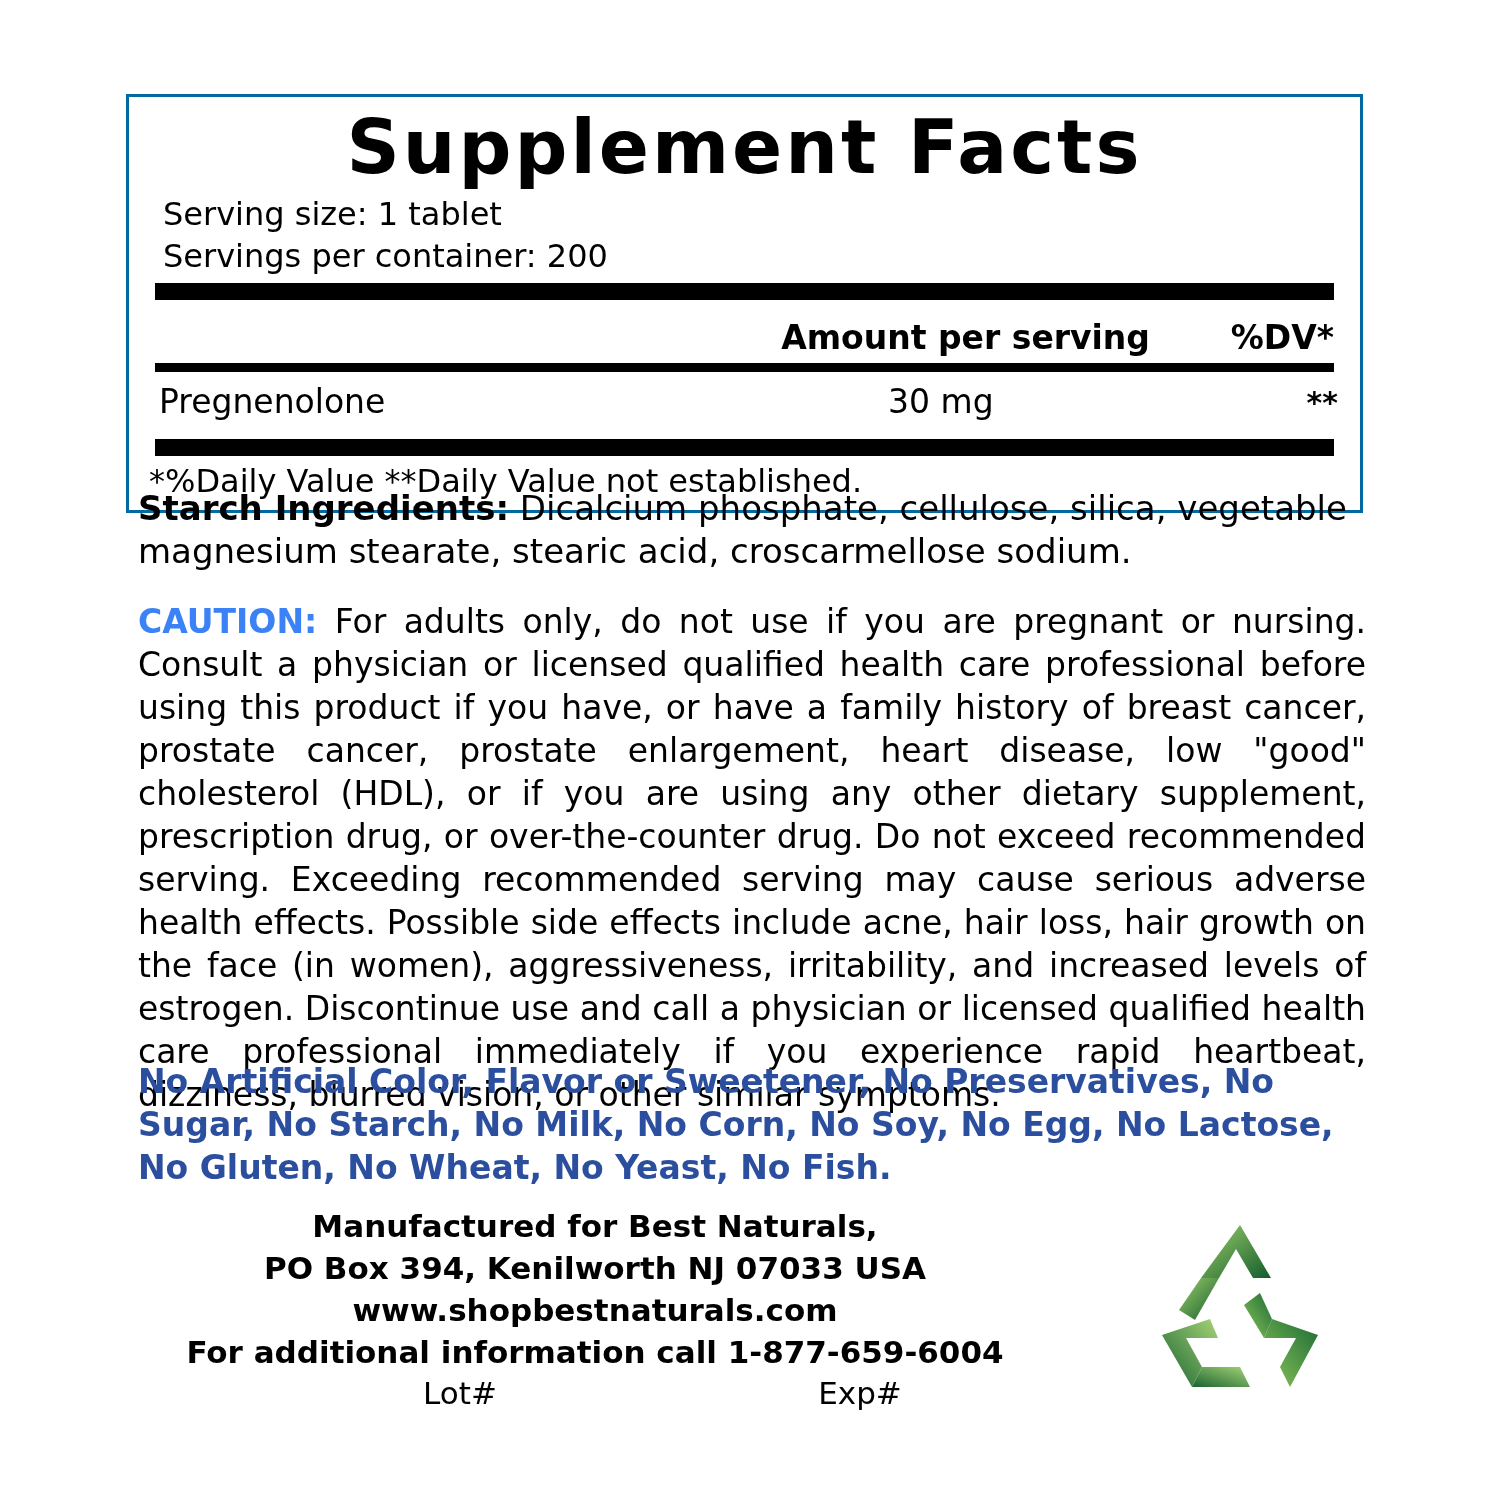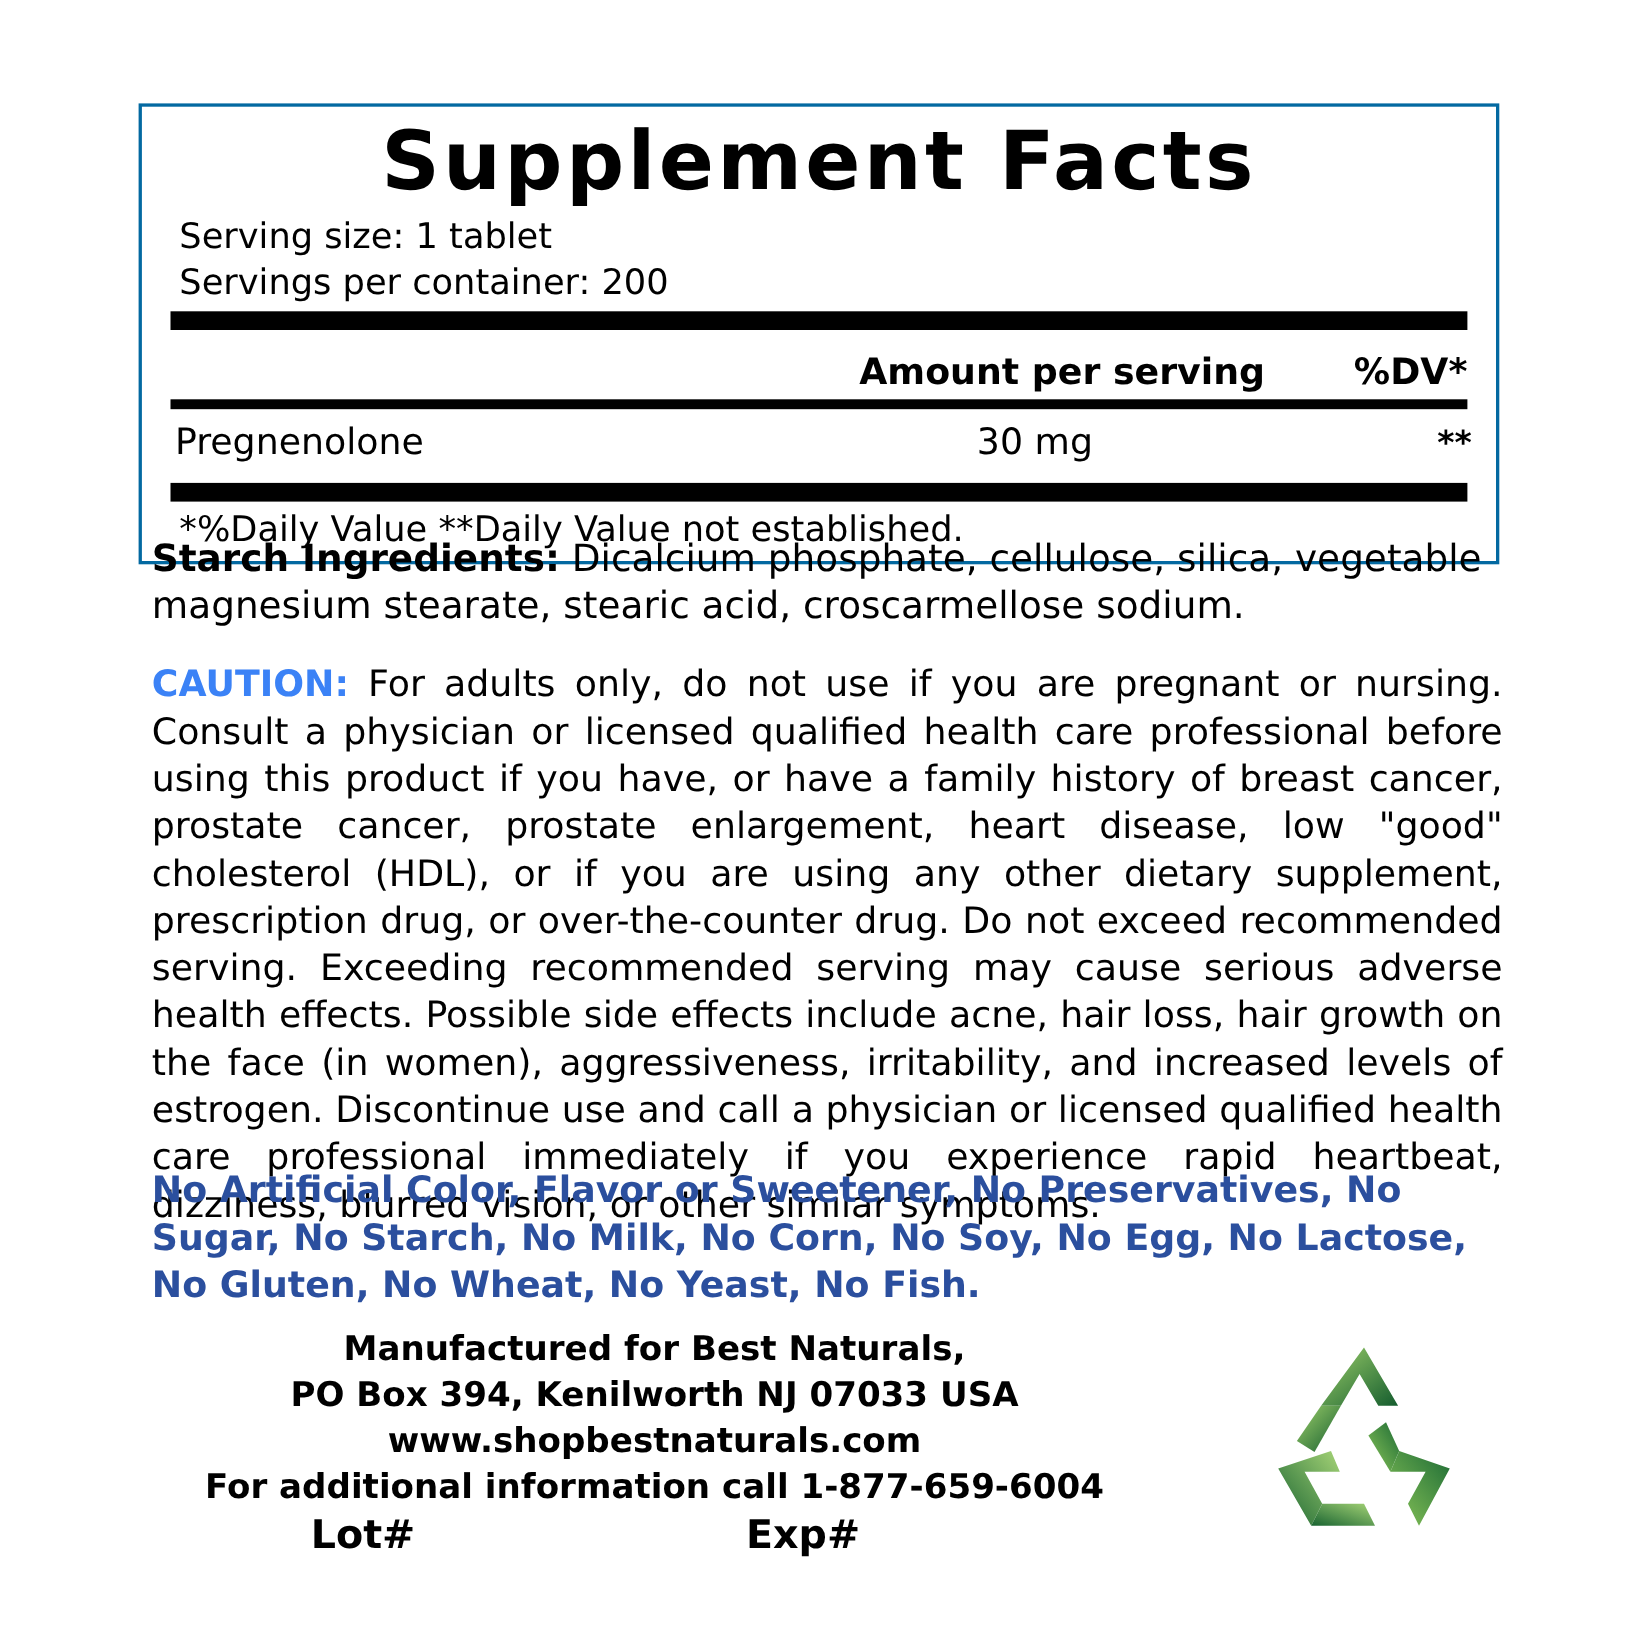--- a/index.html
+++ b/index.html
@@ -81,21 +81,21 @@
   .sf-nutrient-row .nut-amt { width: 330px; }
   .sf-nutrient-row .nut-dv {
     width: 120px;
     text-align: right;
     font-weight: bold;
     font-size: 30px;
   }
   .sf-footnote {
     font-size: 32px;
     line-height: 38px;
-    margin: 0 26px;
+    margin: 0 12px;
     padding: 6px 0 10px 8px;
   }
 
   
   .other-ing {
     position: absolute;
     left: 138px;
     top: 487px;
     width: 1230px;
     font-size: 34px;
@@ -140,22 +140,23 @@
     font-size: 31px;
     line-height: 42px;
     font-weight: bold;
   }
   .lot-row {
     position: absolute;
     left: 130px;
     top: 1375px;
     width: 930px;
     display: flex;
-    font-size: 36px;
-    font-weight: bold;
+    font-size: 31px;
+    font-weight: normal;
+    justify-content: flex-end;
   }
   .lot-row .lot { width: 400px; text-align: center; }
   .lot-row .exp { width: 400px; text-align: center; }
 
   
   .recycle {
     position: absolute;
     left: 1140px;
     top: 1215px;
     width: 200px;

